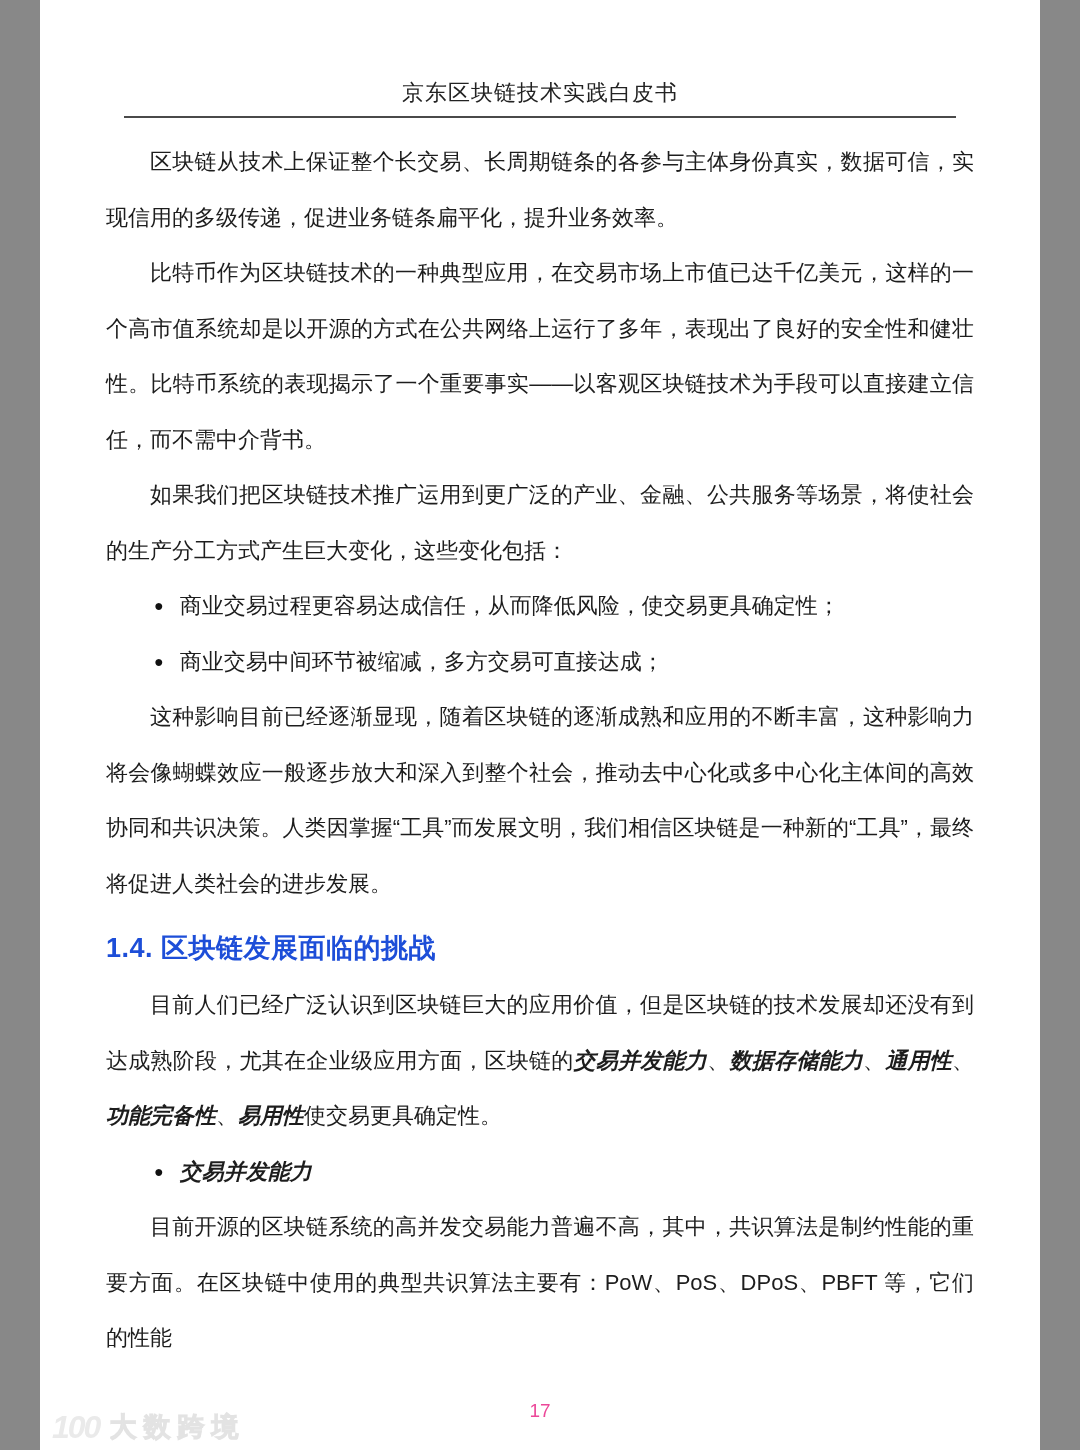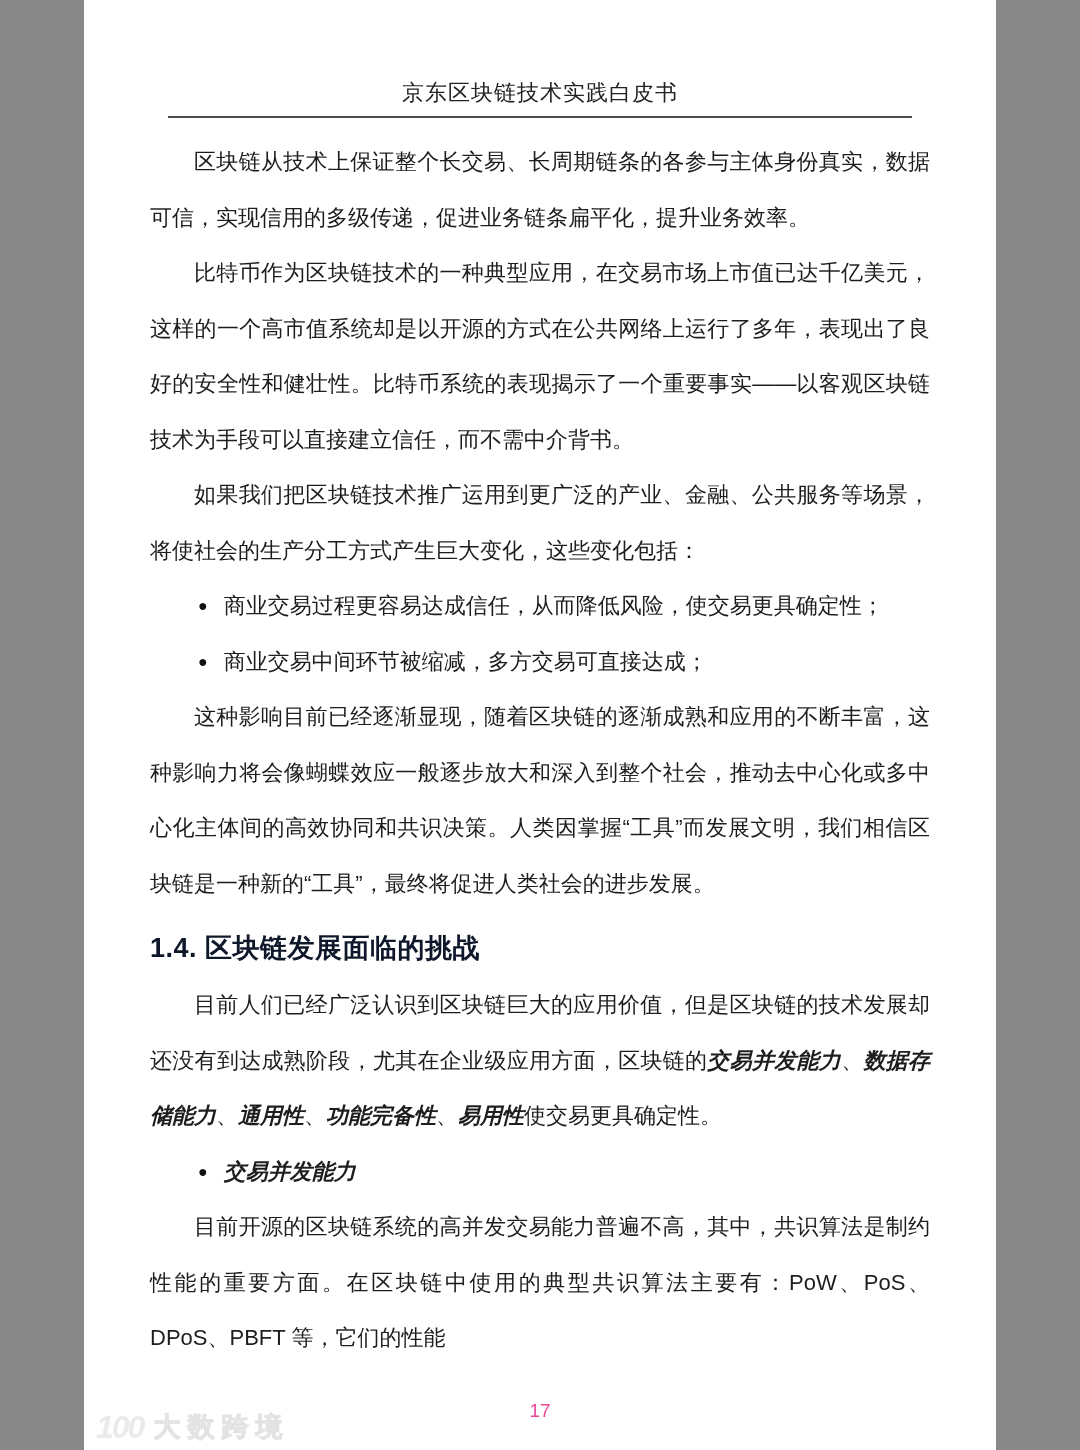--- a/index.html
+++ b/index.html
@@ -1,17 +1,17 @@
 <!DOCTYPE html>
 <html><head>
 <meta charset="utf-8">
 <style>
   html, body { margin: 0; padding: 0; background: #888; }
   .page {
-    width: 912px;
+    width: 1000px;
     height: 1450px;
     margin: 0 auto;
     background: #ffffff;
     position: relative;
     overflow: hidden;
     font-family: "Liberation Sans", "DejaVu Sans", sans-serif;
     color: #1d1d1d;
     box-sizing: border-box;
   }
   .page-header {
@@ -39,21 +39,21 @@
     text-align: justify;
     text-justify: inter-ideograph;
   }
   .doc-body p.para {
     margin: 0;
     text-indent: 2em;
   }
   .section-heading {
     font-size: 27px;
     font-weight: 700;
-    color: #0f172a;
+    color: #1d4ed8;
     margin: 15px 0 7px 0;
     line-height: 44px;
     text-align: left;
     text-indent: 0;
     letter-spacing: 0.5px;
   }
   .bullet-item {
     padding-left: 48px;
     text-align: left;
     text-indent: 0;

